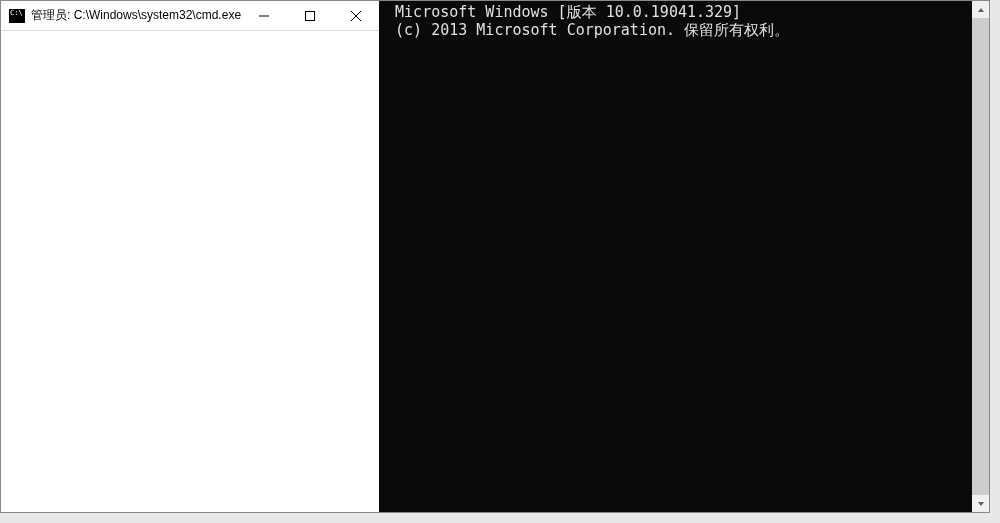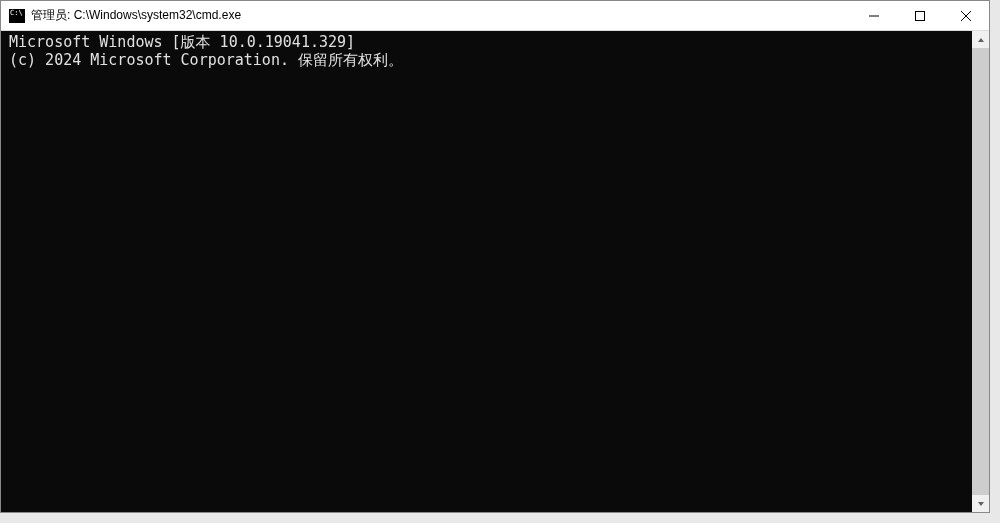--- a/index.html
+++ b/index.html
@@ -17,21 +17,21 @@
     }
     .window {
       position: absolute;
       top: 0;
       left: 0;
       width: 990px;
       height: 513px;
       background: #ffffff;
       border: 1px solid #888;
       display: flex;
-      flex-direction: column;
+      flex-direction: row;
     }
     .titlebar {
       height: 30px;
       background: #ffffff;
       display: flex;
       align-items: center;
       border-bottom: 1px solid #ddd;
       flex-shrink: 0;
     }
     .titlebar-icon {
@@ -81,21 +81,21 @@
       display: flex;
       background: #000;
     }
     .terminal {
       flex: 1;
       background: #0a0a0a;
       color: #e0e0e0;
       font-family: "Consolas", "NSimSun", "SimSun", monospace;
       font-size: 15px;
       line-height: 18px;
-      padding: 2px 8px;
+      padding: 2px 16px;
       white-space: pre;
       overflow: hidden;
     }
     .terminal-line {
       display: block;
     }
     .prompt-cursor {
       display: inline-block;
       width: 8px;
       height: 3px;
@@ -151,21 +151,21 @@
       </div>
       <div class="ctrl-btn close">
         <svg viewBox="0 0 10 10">
             <line x1="0" y1="0" x2="10" y2="10" stroke="#000" stroke-width="1"></line>
             <line x1="10" y1="0" x2="0" y2="10" stroke="#000" stroke-width="1"></line>
           </svg>
       </div>
     </div>
   </div>
   <div class="terminal-wrap">
-    <div class="terminal"><span class="terminal-line">Microsoft Windows [版本 10.0.19041.329]</span><span class="terminal-line">(c) 2024 Microsoft Corporation. 保留所有权利。</span><span class="terminal-line"></span></div>
+    <div class="terminal"><span class="terminal-line">Microsoft Windows [版本 10.0.19041.329]</span><span class="terminal-line">(c) 2013 Microsoft Corporation. 保留所有权利。</span><span class="terminal-line"></span></div>
     <div class="scrollbar">
       <div class="scroll-arrow">
         <svg viewBox="0 0 8 8">
             <polygon points="4,2 7,6 1,6" fill="#606060"></polygon>
           </svg>
       </div>
       <div class="scroll-track">
         <div class="scroll-thumb"></div>
       </div>
       <div class="scroll-arrow">

